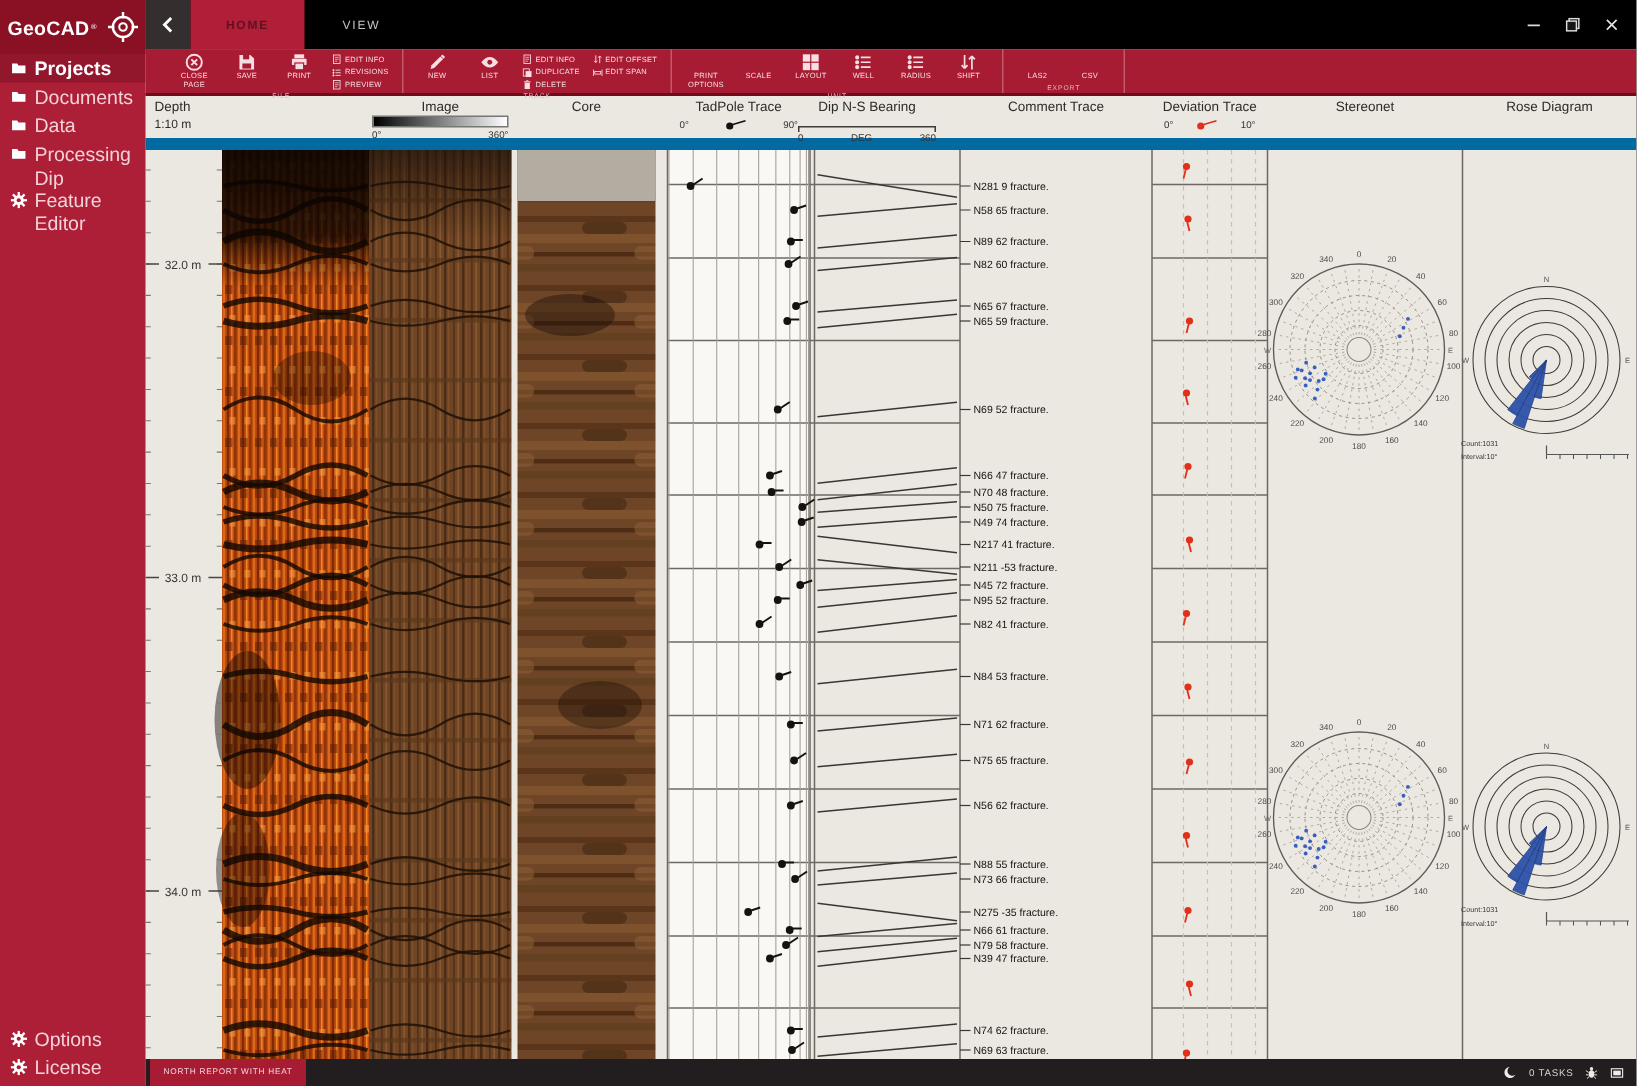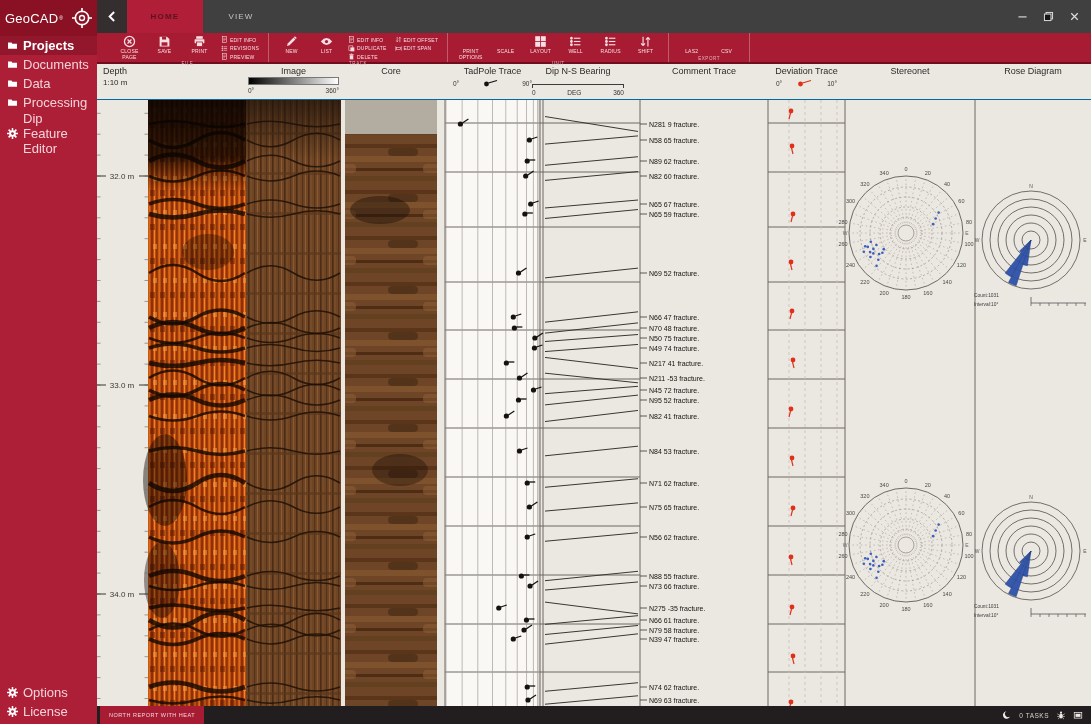--- a/index.html
+++ b/index.html
@@ -3,33 +3,33 @@
 <meta charset="utf-8">
 <style>
   html,body{margin:0;padding:0;background:#555;}
   *{box-sizing:border-box;}
   #app{position:relative;width:1091px;height:724px;background:#ebe7e1;
        font-family:"Liberation Sans",sans-serif;overflow:hidden;}
 
   
   #sidebar{position:absolute;left:0;top:0;width:97px;height:724px;background:#ad1e37;z-index:6;}
   .brand{height:36px;background:#8a1124;display:flex;align-items:center;padding:0 5px;color:#fff;}
-  .brand-name{font-weight:normal;font-size:13px;letter-spacing:.2px;}
+  .brand-name{font-weight:bold;font-size:13px;letter-spacing:.2px;}
   .brand-mark{font-size:5px;vertical-align:super;margin-left:1px;}
   .brand-ch{width:20px;height:20px;margin-left:auto;color:#fff;}
   .sitem{display:flex;align-items:center;gap:5px;height:19px;padding:0 7px;color:#f3d3d9;
          font-size:13px;cursor:pointer;position:relative;}
   .sitem.sel{background:rgba(50,0,9,.22);color:#fff;font-weight:bold;}
   .sitem.gap{margin-top:12px;}
   .sicon{width:11px;height:11px;color:#fff;flex:none;}
   .schev{width:8px;height:8px;margin-left:auto;color:#fff;}
   #side-footer{position:absolute;left:0;bottom:3px;width:100%;}
 
   
-  #topbar{position:absolute;left:97px;top:0;width:994px;height:33px;background:#404040;
+  #topbar{position:absolute;left:97px;top:0;width:994px;height:33px;background:#000000;
           display:flex;align-items:stretch;z-index:5;}
   #backbtn{width:30px;background:#352e2f;border:none;color:#fff;display:flex;
            align-items:center;justify-content:center;cursor:pointer;}
   .wicon{width:13px;height:13px;}
   .tab{border:none;background:transparent;color:#c9c2c2;font-size:8px;letter-spacing:1.2px;
        width:76px;cursor:pointer;font-family:inherit;}
   .tab.active{background:#b01e38;color:#5d1220;font-weight:bold;}
   #wincontrols{margin-left:auto;display:flex;align-items:center;padding-right:4px;}
   .winbtn{width:26px;height:100%;background:transparent;border:none;color:#ddd;display:flex;
           align-items:center;justify-content:center;cursor:pointer;}
@@ -47,21 +47,21 @@
   .rlab{font-size:5px;line-height:5.5px;margin-top:1px;text-align:center;letter-spacing:.2px;}
   .rstack{display:flex;flex-direction:column;gap:1.5px;margin:2px 3px 0;}
   .sbtn{display:flex;align-items:center;gap:2px;background:none;border:none;color:#f6dee2;
         padding:0;cursor:pointer;font-family:inherit;}
   .sbtn .bicon2{width:7px;height:7px;}
   .slab2{font-size:5px;letter-spacing:.2px;white-space:nowrap;}
   .rglabel{font-size:4.5px;color:#e2b3bc;text-align:center;padding:1px 0 1px;letter-spacing:.6px;}
 
   
   #logarea{position:absolute;left:97px;top:64px;width:994px;height:642px;background:#ebe7e1;}
-  #loghdr{position:absolute;left:0;top:0;width:994px;height:36px;border-bottom:1px solid #0369a1;}
+  #loghdr{position:absolute;left:0;top:0;width:994px;height:36px;border-bottom:8px solid #0369a1;}
   .thdr{position:absolute;top:0;height:36px;}
   .ttitle{position:absolute;top:2px;width:100%;text-align:center;font-size:9px;color:#2e2b28;}
   .ttitle.left{text-align:left;padding-left:3px;}
   .tsub{position:absolute;top:14px;left:3px;font-size:8px;color:#2e2b28;}
   .gradbar{position:absolute;top:13px;left:2px;right:2px;height:8px;
            background:linear-gradient(90deg,#000,#fff);border:1px solid #777;}
   .minmax{position:absolute;top:23px;left:2px;right:2px;display:flex;
           justify-content:space-between;font-size:6.5px;color:#333;}
   .mmrow{position:absolute;top:15px;left:8px;right:8px;display:flex;align-items:center;
          justify-content:space-between;font-size:6.5px;color:#333;}

